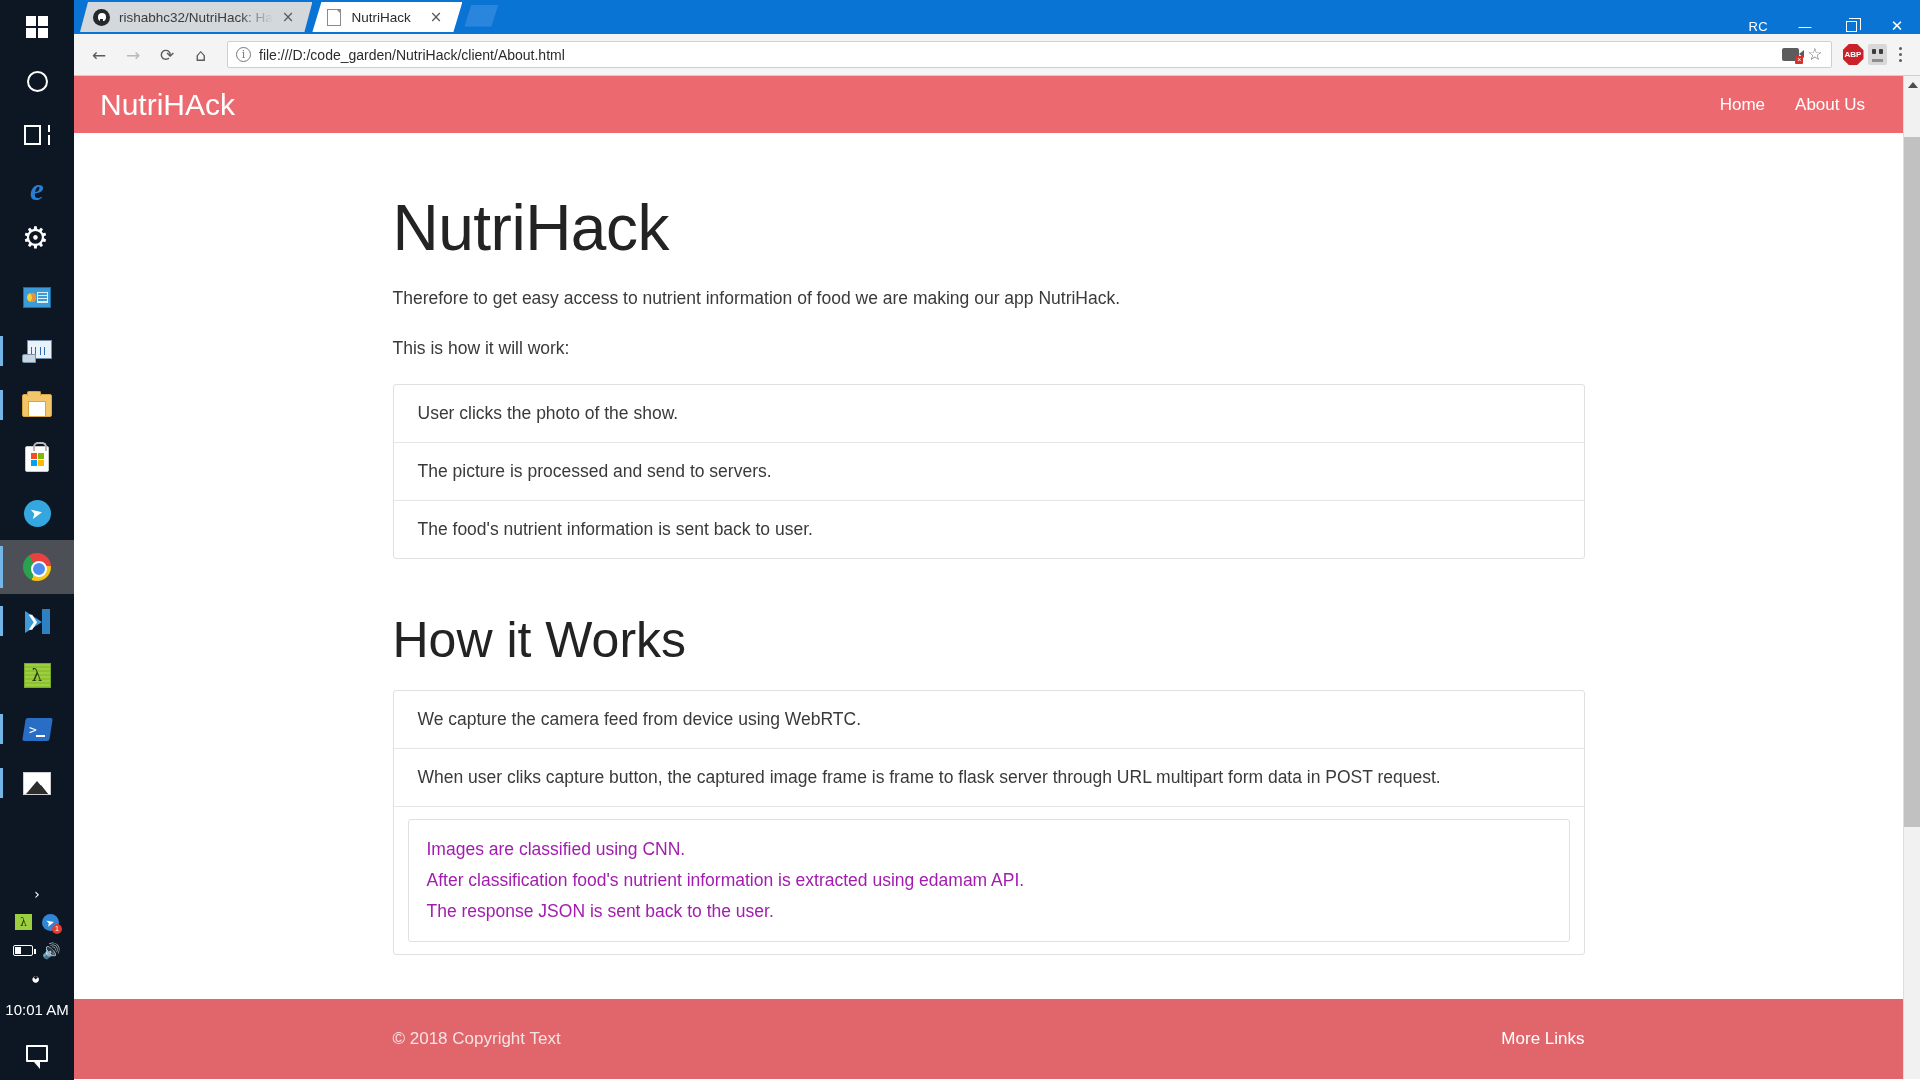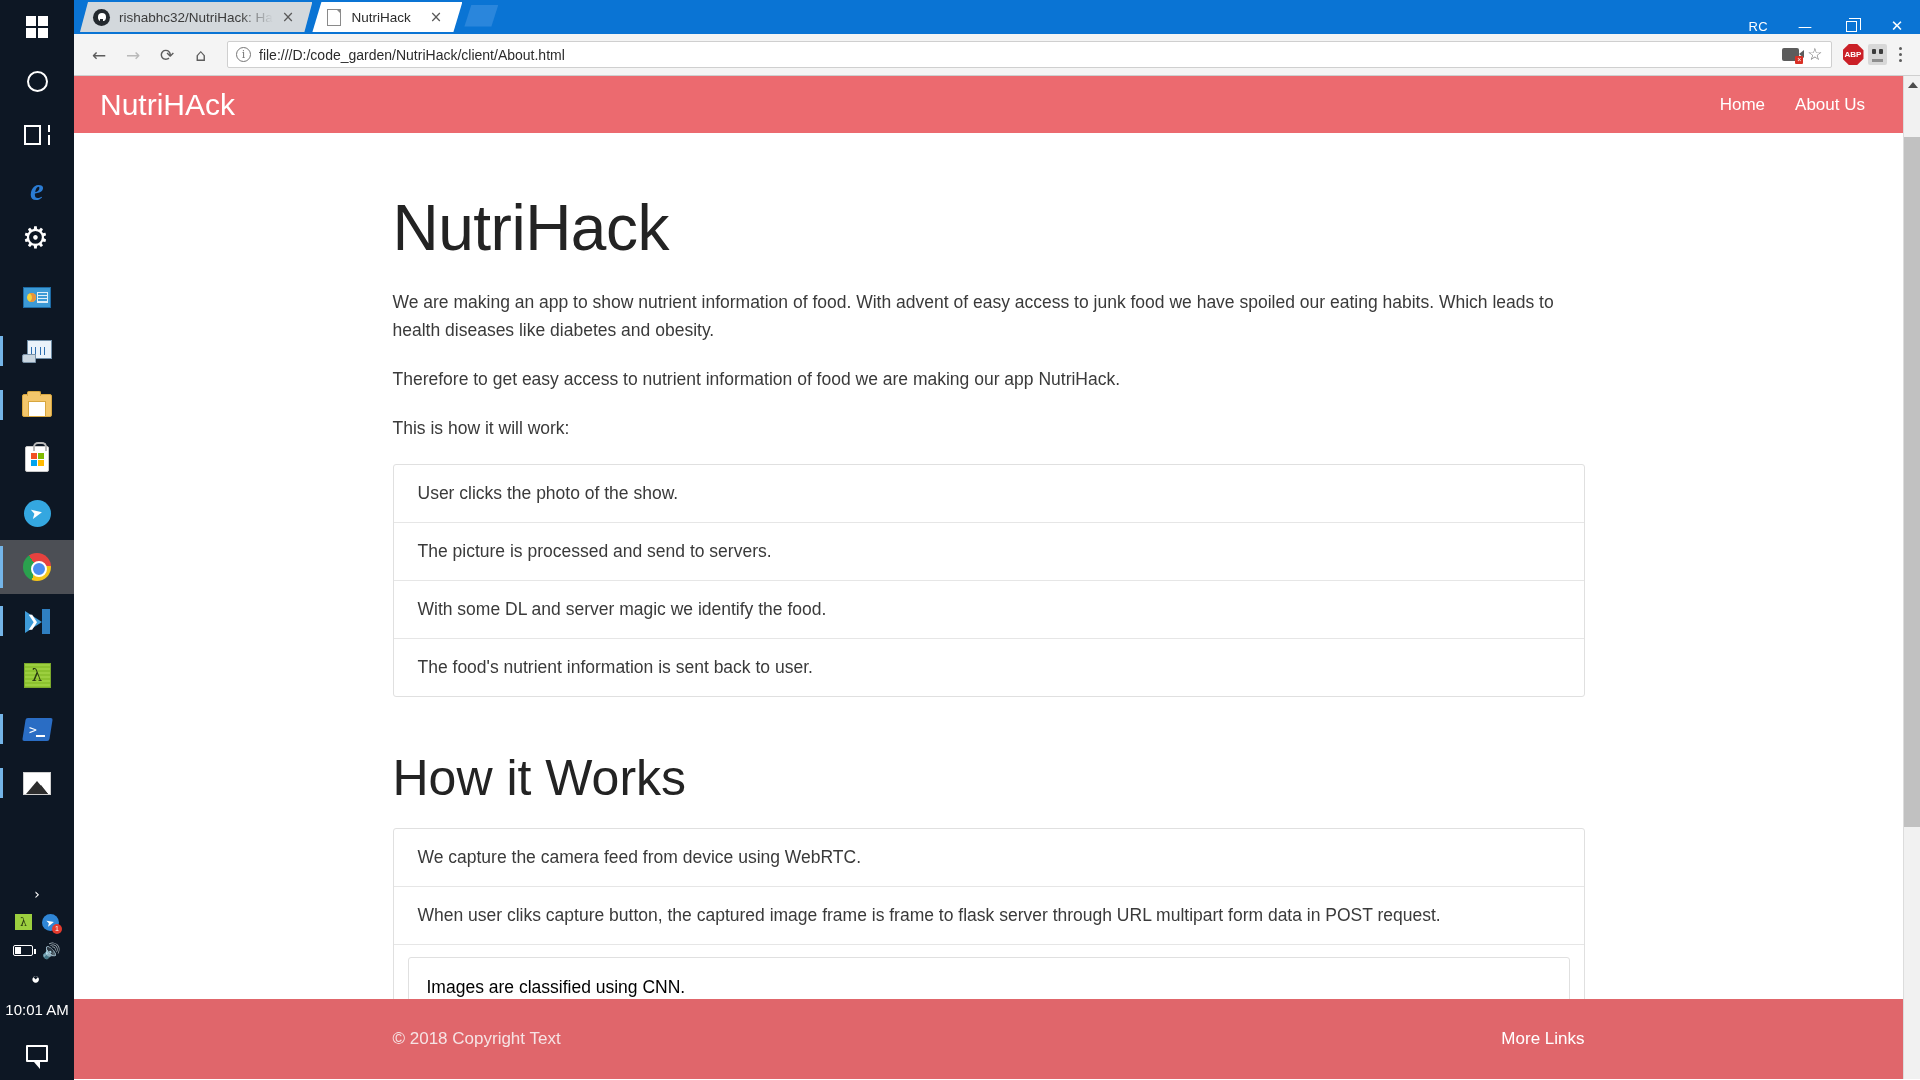--- a/index.html
+++ b/index.html
@@ -256,21 +256,21 @@
   p.para { font-size: 17.5px; color: #3a3a3a; line-height: 1.55; margin-top: 26px; max-width: 1192px; }
   p.para.tight { margin-top: 22px; }
 
   .list-group { margin-top: 22px; border: 1px solid #e0e0e0; border-radius: 3px; background: #fff; }
   .list-item { padding: 18px 24px; font-size: 17.5px; color: #3a3a3a;
     border-bottom: 1px solid #e6e6e6; }
   .list-item:last-child { border-bottom: 0; }
   .list-item.nested { padding: 12px 14px; }
   .inner-box { border: 1px solid #e0e0e0; border-radius: 3px; padding: 14px 18px;
     background: #fff; }
-  .inner-box .line { font-size: 17.5px; color: #000000; line-height: 1.55; padding: 2px 0; }
+  .inner-box .line { font-size: 17.5px; color: #a21caf; line-height: 1.55; padding: 2px 0; }
 
   h2.section-title { font-size: 50px; font-weight: 400; color: #232323;
     margin: 54px 0 16px 0; line-height: 1.1; }
 
   .footer { position: absolute; left: 0; bottom: 0; width: 1829px; height: 80px;
     background: #e0666b; display: flex; align-items: center; }
   .footer .f-inner { width: 1192px; margin: 0 auto; display: flex; align-items: center;
     justify-content: space-between; }
   .footer .f-left { color: #f6e3e4; font-size: 17px; }
   .footer .f-right { color: #ffffff; font-size: 17px; }
@@ -473,28 +473,26 @@
             <a href="#">Home</a>
             <a href="#">About Us</a>
           </span>
         </div>
 
         <div class="content">
           <div class="container">
 
             <h1 class="page-title">NutriHack</h1>
 
-            <p class="para">We are making an app to show nutrient information of food. With advent of easy access to junk food we have spoiled our eating habits. Which leads to health diseases like diabetes and obesity.</p>
             <p class="para tight">Therefore to get easy access to nutrient information of food we are making our app NutriHack.</p>
             <p class="para tight">This is how it will work:</p>
 
             <div class="list-group">
               <div class="list-item">User clicks the photo of the show.</div>
               <div class="list-item">The picture is processed and send to servers.</div>
-              <div class="list-item">With some DL and server magic we identify the food.</div>
               <div class="list-item">The food's nutrient information is sent back to user.</div>
             </div>
 
             <h2 class="section-title">How it Works</h2>
 
             <div class="list-group">
               <div class="list-item">We capture the camera feed from device using WebRTC.</div>
               <div class="list-item">When user cliks capture button, the captured image frame is frame to flask server through URL multipart form data in POST request.</div>
               <div class="list-item nested">
                 <div class="inner-box">

